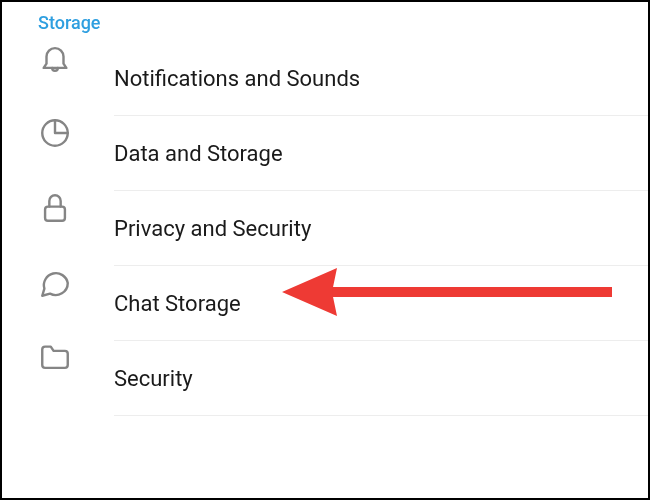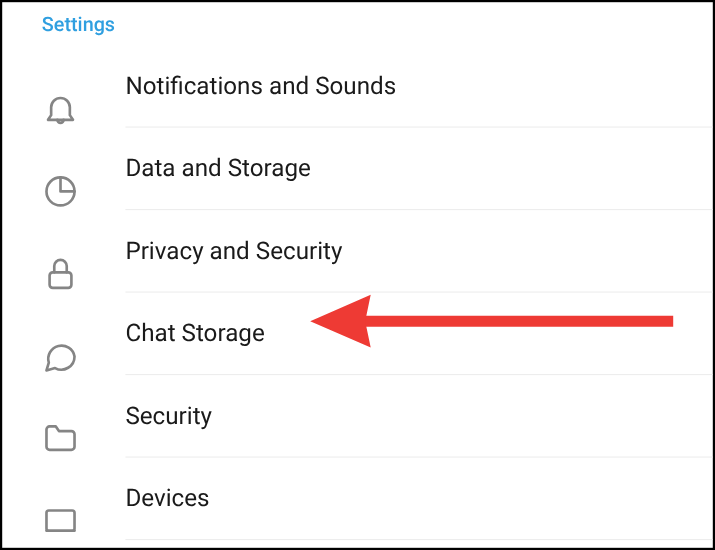--- a/index.html
+++ b/index.html
@@ -16,21 +16,21 @@
       color: #2f9fe0;
       font-size: 18px;
       font-weight: 500;
       padding: 10px 0 8px 36px;
     }
     .settings-list {
       list-style: none;
     }
     .settings-item {
       display: flex;
-      align-items: flex-end;
+      align-items: flex-start;
       height: 75px;
       cursor: pointer;
       position: relative;
     }
     .icon-wrap {
       width: 112px;
       display: flex;
       align-items: center;
       justify-content: flex-start;
       padding-left: 36px;
@@ -55,21 +55,21 @@
       border-bottom: 1px solid #ededed;
     }
     .annotation-arrow {
       position: absolute;
       pointer-events: none;
     }
   </style>
 </head>
 <body>
 
-<div class="section-header">Settings</div>
+<div class="section-header">Storage</div>
 
 <ul class="settings-list">
 
   <li class="settings-item">
     <span class="icon-wrap">
       <svg viewBox="0 0 24 24">
           <path d="M18 16v-5a6 6 0 0 0-12 0v5l-2 3h16z"></path>
           <path d="M10 19a2 2 0 0 0 4 0"></path>
         </svg>
     </span>
@@ -107,28 +107,19 @@
 
   <li class="settings-item">
     <span class="icon-wrap">
       <svg viewBox="0 0 24 24">
           <path d="M3 6a2 2 0 0 1 2-2h4l2 3h8a2 2 0 0 1 2 2v8a2 2 0 0 1-2 2H5a2 2 0 0 1-2-2z"></path>
         </svg>
     </span>
     <span class="item-label">Security</span>
   </li>
 
-  <li class="settings-item">
-    <span class="icon-wrap">
-      <svg viewBox="0 0 24 24">
-          <rect x="3" y="5" width="18" height="13" rx="1.5"></rect>
-          <path d="M3 18h18"></path>
-        </svg>
-    </span>
-    <span class="item-label">Devices</span>
-  </li>
 
 </ul>
 
 <svg class="annotation-arrow" style="left:270px; top:260px;" width="350" height="60" viewBox="0 0 350 60">
   <line x1="340" y1="30" x2="55" y2="30" stroke="#ee3a34" stroke-width="10"></line>
   <polygon points="10,30 65,6 60,30 65,54" fill="#ee3a34"></polygon>
 </svg>
 
 </body></html>

